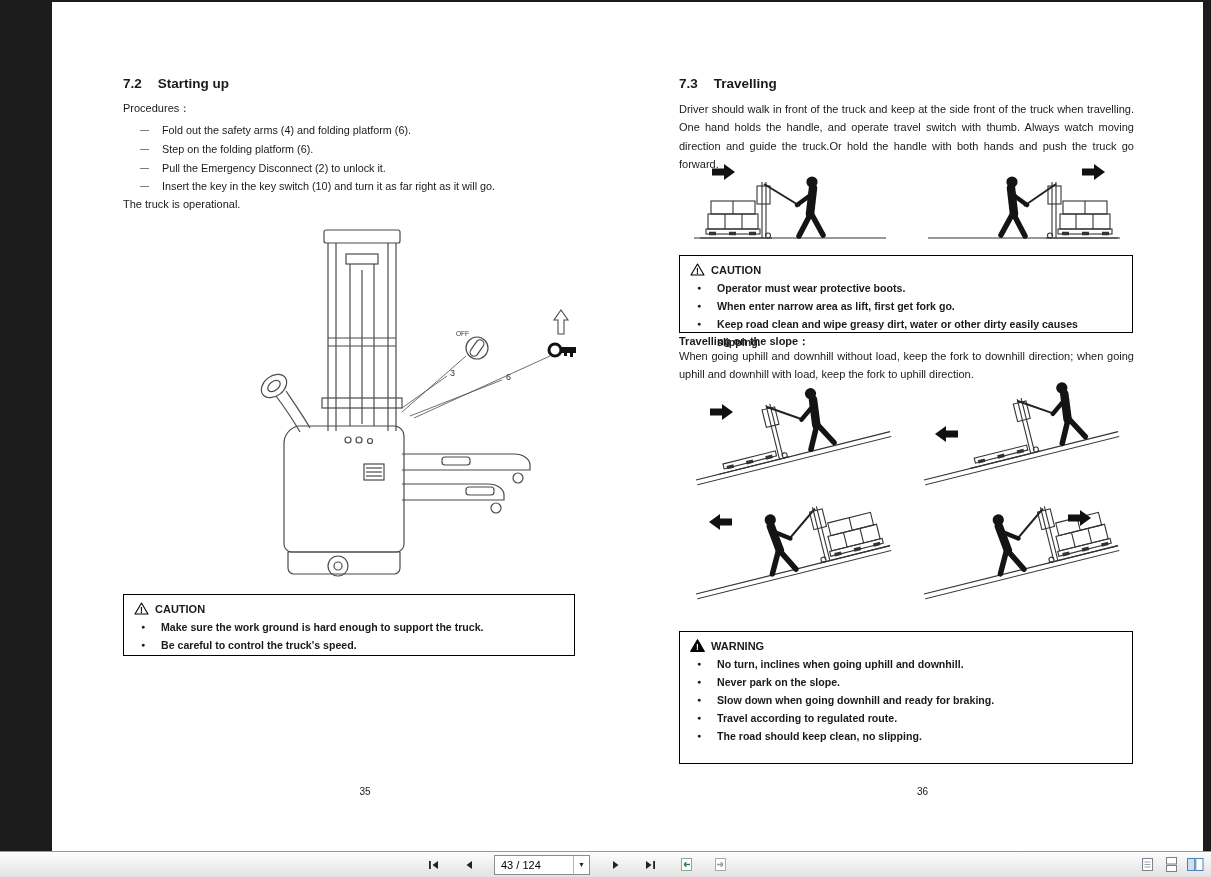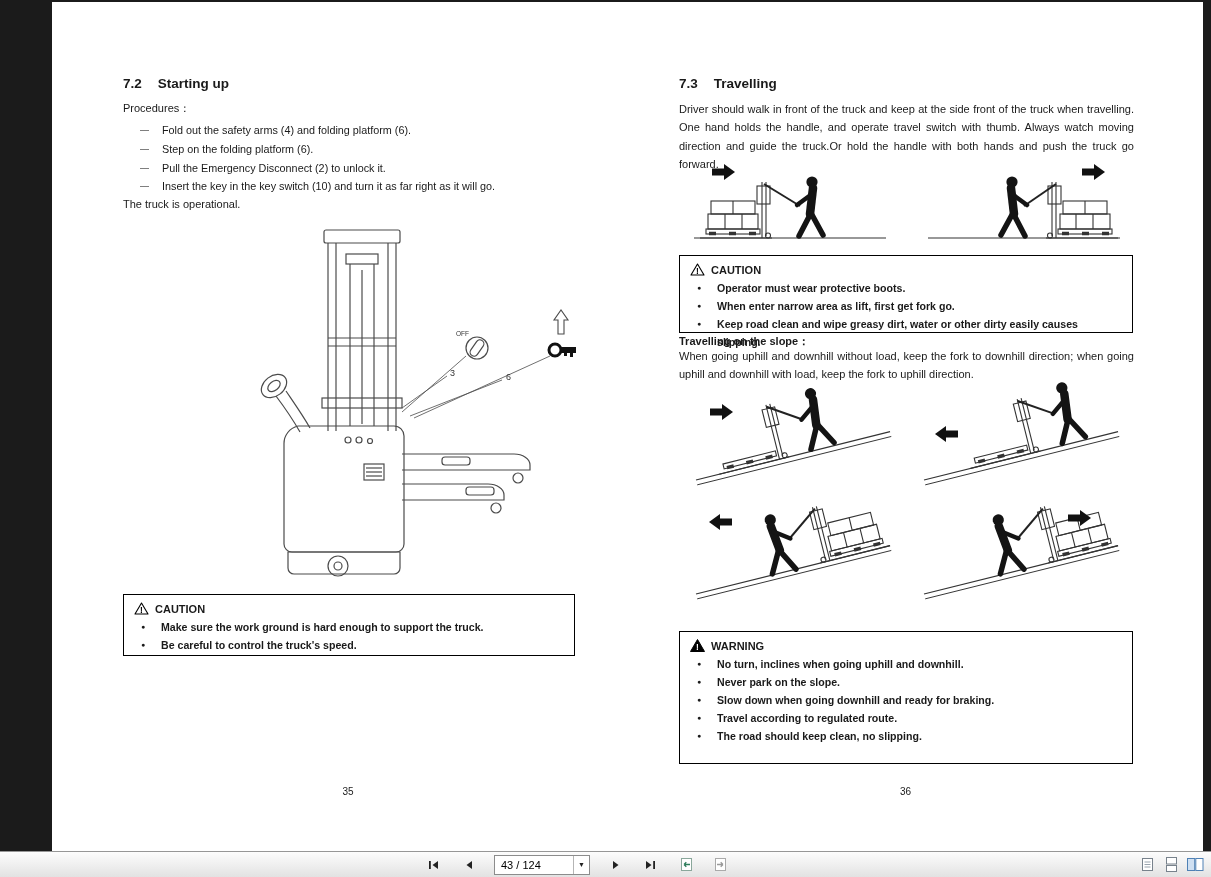--- a/index.html
+++ b/index.html
@@ -29,21 +29,21 @@
   .lp-illustration{position:absolute;left:200px;top:224px;}
 
   .notice-box{position:absolute;border:1px solid #000;background:#fff;padding:7px 10px 6px 10px;box-sizing:border-box;}
   .lp-caution{left:71px;top:592px;width:452px;height:62px;}
   .rp-caution{left:71px;top:253px;width:454px;height:78px;}
   .rp-warning{left:71px;top:629px;width:454px;height:133px;}
   .box-title{display:flex;align-items:center;gap:6px;font-size:11px;font-weight:bold;margin-bottom:3px;}
   .box-item{font-size:10.6px;font-weight:bold;line-height:18px;padding-left:27px;position:relative;}
   .box-item::before{content:"●";position:absolute;left:7px;top:0;font-size:7px;line-height:18px;}
 
-  .page-num{position:absolute;left:0;top:784px;width:100%;text-align:center;font-size:10px;}
+  .page-num{position:absolute;left:0;top:784px;width:100%;text-align:center;font-size:10px;padding-left:17px;}
 
   .rp-intro{position:absolute;left:71px;top:98px;width:455px;}
   .rp-illos-top{position:absolute;left:71px;top:158px;width:455px;display:flex;justify-content:center;gap:34px;}
   .rp-slope-heading{position:absolute;left:71px;top:332px;font-size:11px;font-weight:bold;}
   .rp-slope-text{position:absolute;left:71px;top:345px;width:455px;}
   .rp-slope-grid{position:absolute;left:71px;top:380px;width:455px;display:grid;grid-template-columns:1fr 1fr;row-gap:6px;justify-items:center;}
 
   
   .toolbar{
     position:absolute;left:0;bottom:0;width:1211px;height:26px;

